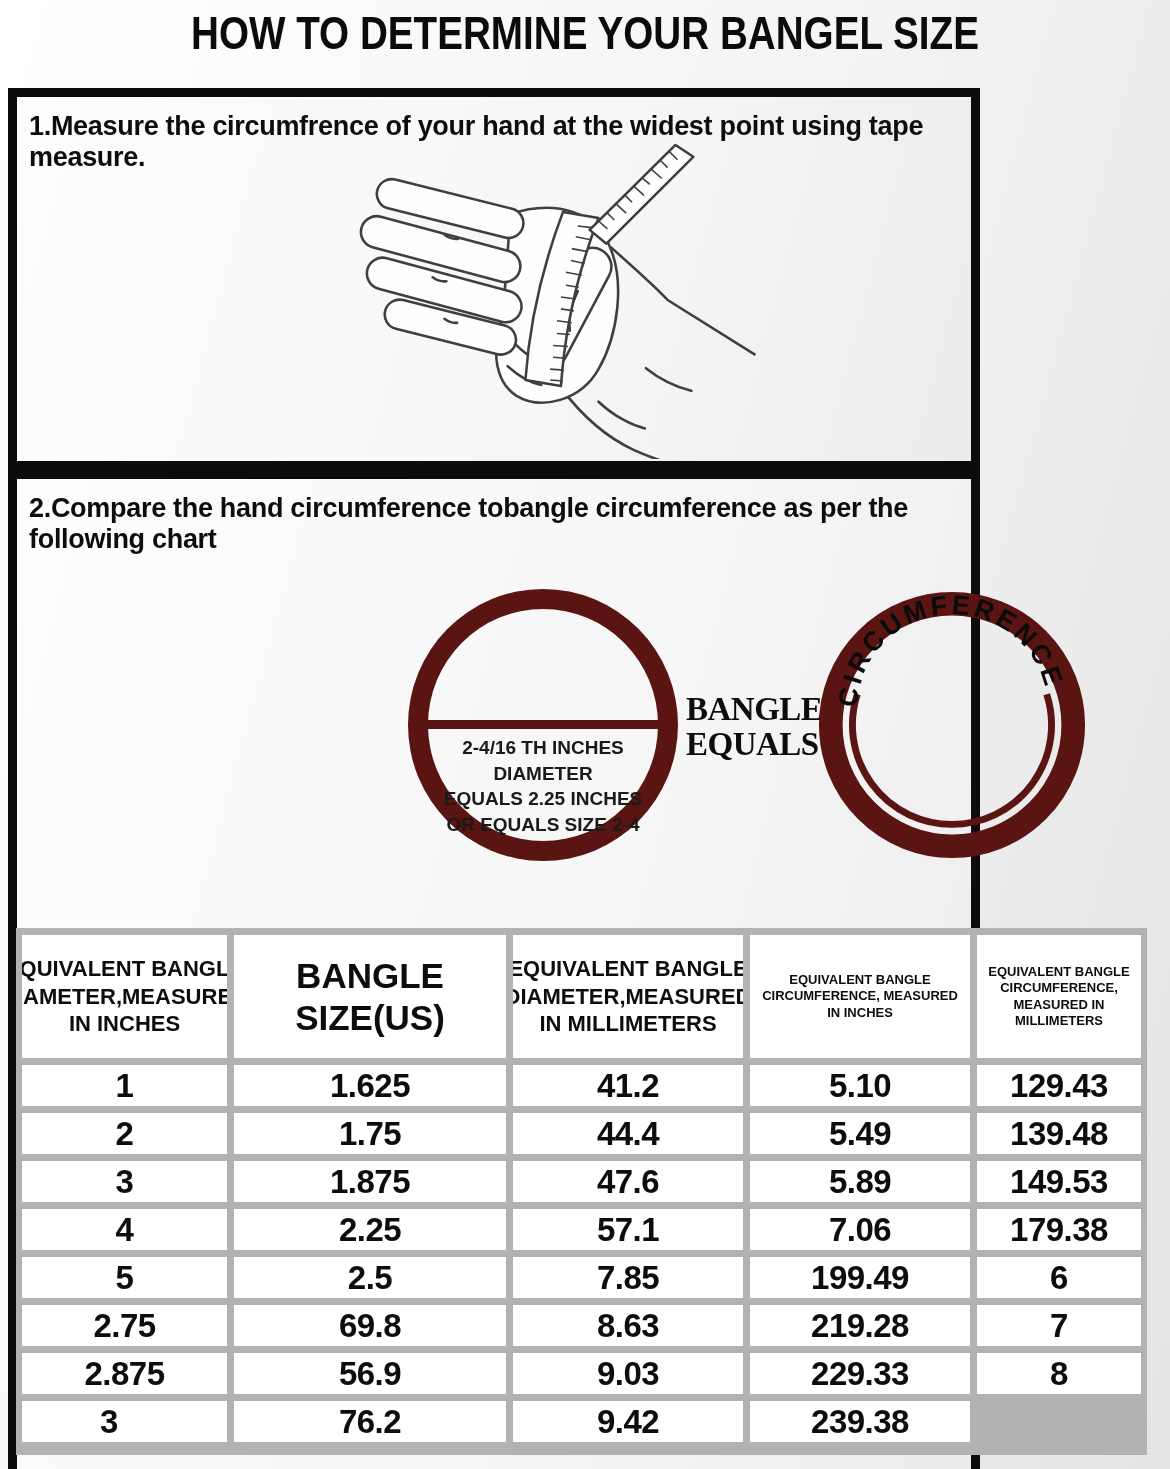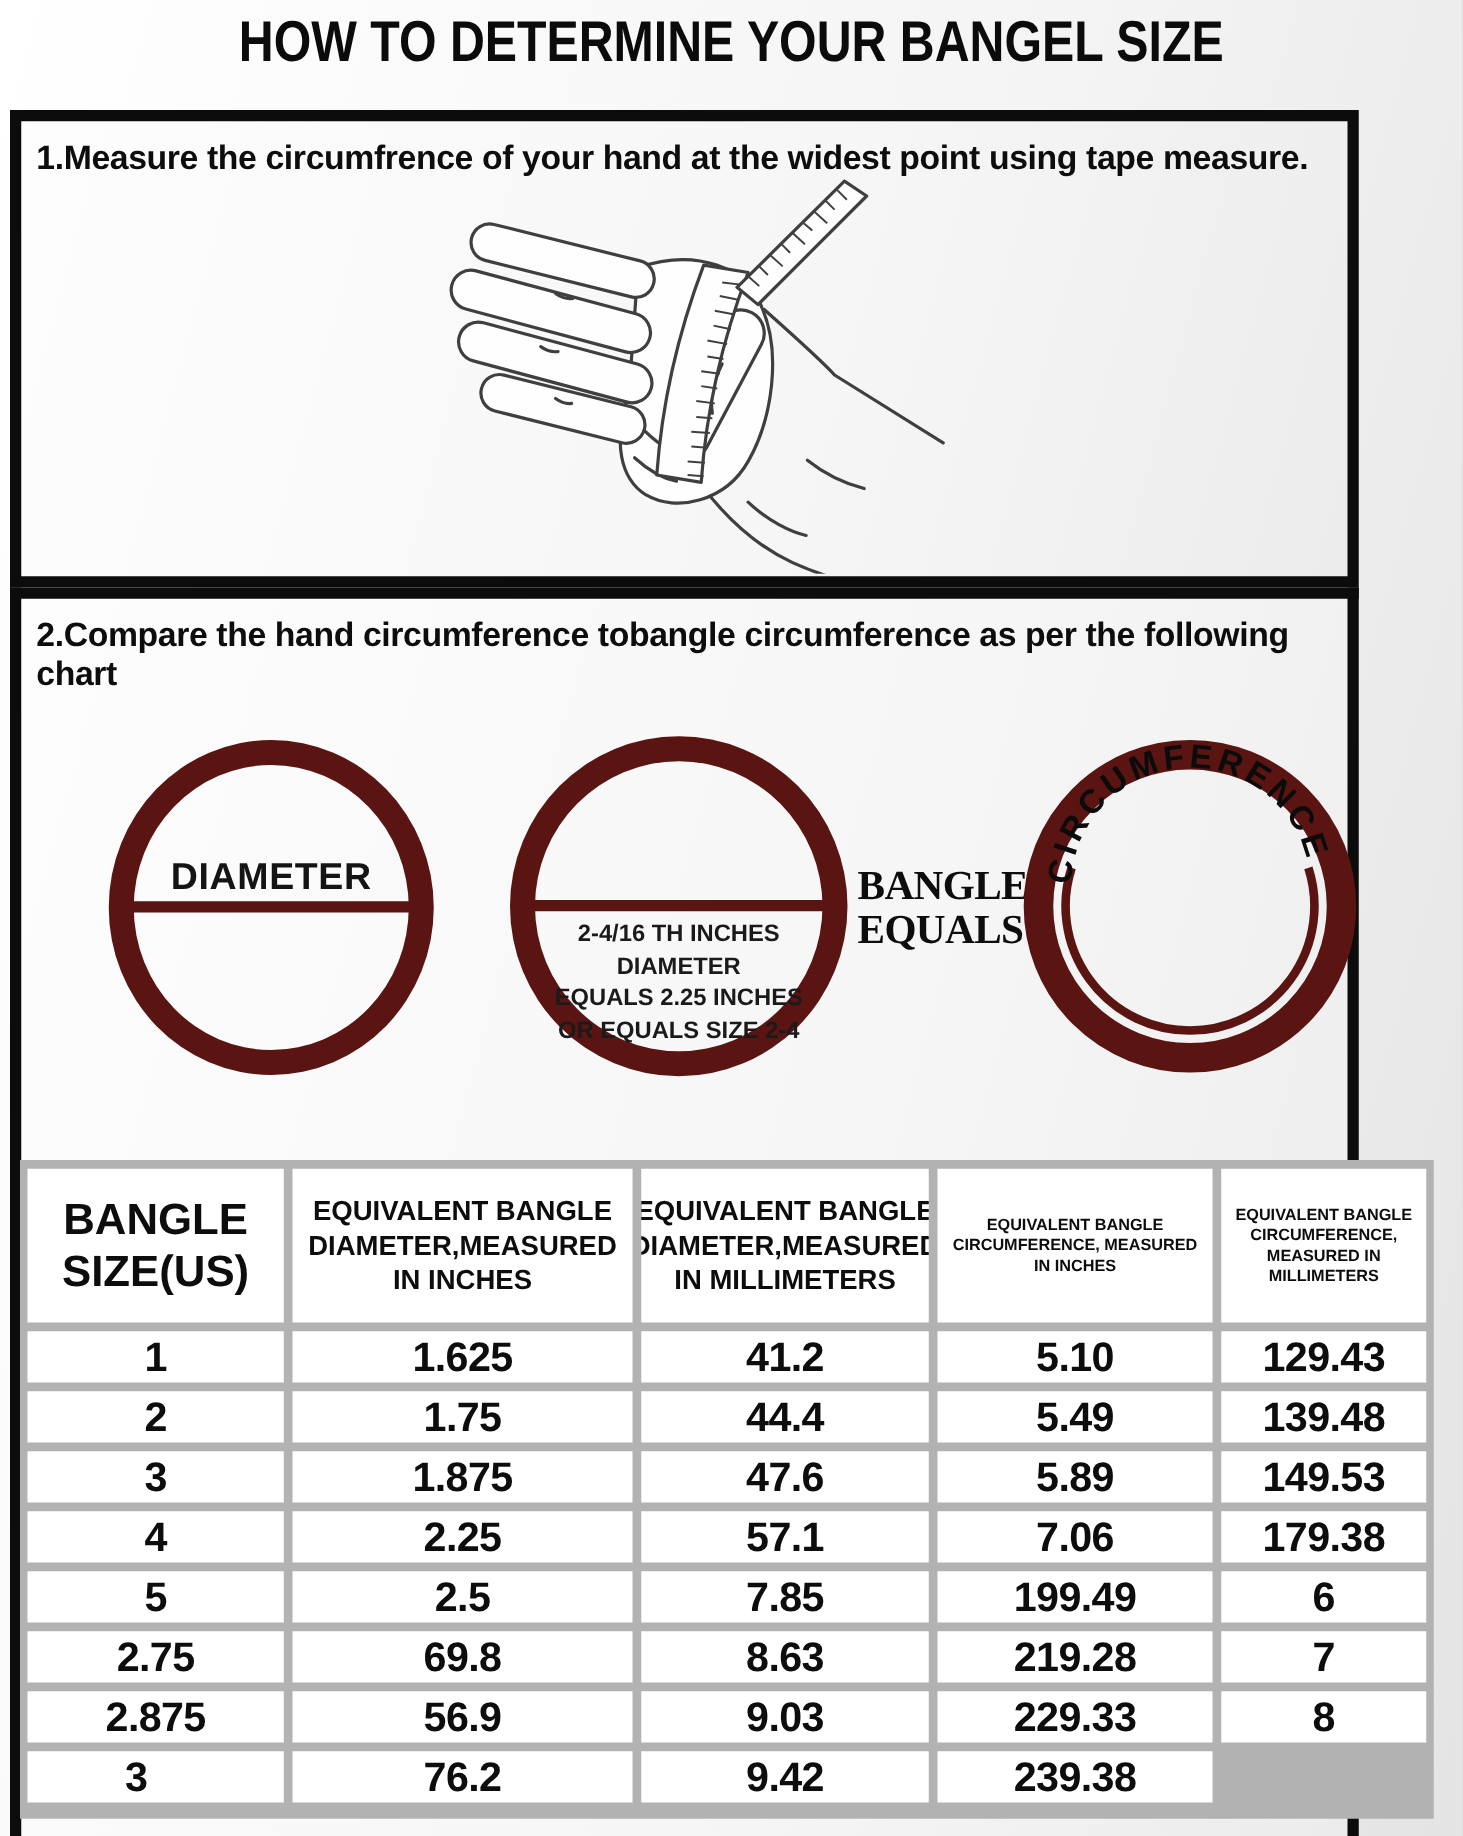--- a/index.html
+++ b/index.html
@@ -8,21 +8,21 @@
     position:relative;width:1170px;height:1469px;overflow:hidden;
     background:linear-gradient(105deg,#ffffff 0%,#f4f4f4 55%,#e4e4e4 100%);
     font-family:"Liberation Sans","DejaVu Sans",sans-serif;color:#0e0e0e;
   }
   .title{
     position:absolute;top:6px;left:0;width:1170px;text-align:center;
     font-size:46px;font-weight:bold;letter-spacing:0px;
     transform:scaleX(0.84);transform-origin:50% 50%;white-space:nowrap;color:#0b0b0b;
   }
   .stepbox{
-    position:absolute;left:8px;width:1079px;border:9px solid #0c0c0c;
+    position:absolute;left:8px;width:972px;border:9px solid #0c0c0c;
     background:linear-gradient(105deg,#fdfdfd 0%,#f6f6f6 60%,#ececec 100%);
   }
   #box1{top:88px;height:382px;}
   #box2{top:470px;height:999px;border-bottom:none;}
   .steptext{
     margin:14px 12px 0 12px;font-size:27px;font-weight:bold;letter-spacing:-0.3px;color:#0d0d0d;
   }
   
   #handsvg{position:absolute;left:330px;top:44px;}
   
@@ -137,24 +137,20 @@
       <path class="sketch" d="M96,95 q 7,5 14,4"></path>
       <path class="sketch" d="M84,138 q 7,5 14,4"></path>
       <path class="sketch" d="M96,180 q 7,5 13,4"></path>
     </svg>
   </div>
 
   <div id="box2" class="stepbox">
     <div class="steptext">2.Compare the hand circumference tobangle circumference as per the following chart</div>
   </div>
 
-  <div id="ring1" class="ring">
-    <div class="diam-label">DIAMETER</div>
-    <div class="chord"></div>
-  </div>
 
   <div id="ring2" class="ring">
     <div class="chord"></div>
     <div class="note">2-4/16 TH INCHES DIAMETER
 EQUALS 2.25 INCHES
 OR EQUALS SIZE 2-4</div>
   </div>
 
   <div class="equals-label">BANGLE
 EQUALS</div>
@@ -164,22 +160,22 @@
     <path d="M 41.9 106.8 A 101 101 0 1 0 234.1 106.8" fill="none" stroke="#5a1412" stroke-width="7"></path>
     <defs>
       <path id="circTextPath" d="M 41.5 122.5 A 96.5 96.5 0 0 1 235.5 122.5" fill="none"></path>
     </defs>
     <text font-family="Liberation Sans, DejaVu Sans, sans-serif" font-size="27" font-weight="bold" fill="#0b0b0b" letter-spacing="3.5">
       <textPath href="#circTextPath" startOffset="2">CIRCUMFERENCE</textPath>
     </text>
   </svg>
 
   <div class="table" style="left:16px;top:928px;">
+    <div class="hcell h1">EQUIVALENT BANGLE DIAMETER,MEASURED IN INCHES</div>
     <div class="hcell h0">BANGLE SIZE(US)</div>
-    <div class="hcell h1">EQUIVALENT BANGLE DIAMETER,MEASURED IN INCHES</div>
     <div class="hcell h2">EQUIVALENT BANGLE DIAMETER,MEASURED IN MILLIMETERS</div>
     <div class="hcell h3">EQUIVALENT BANGLE CIRCUMFERENCE, MEASURED IN INCHES</div>
     <div class="hcell h4">EQUIVALENT BANGLE CIRCUMFERENCE, MEASURED IN MILLIMETERS</div>
 
     <div class="cell">1</div>
     <div class="cell">1.625</div>
     <div class="cell">41.2</div>
     <div class="cell">5.10</div>
     <div class="cell">129.43</div>
 

